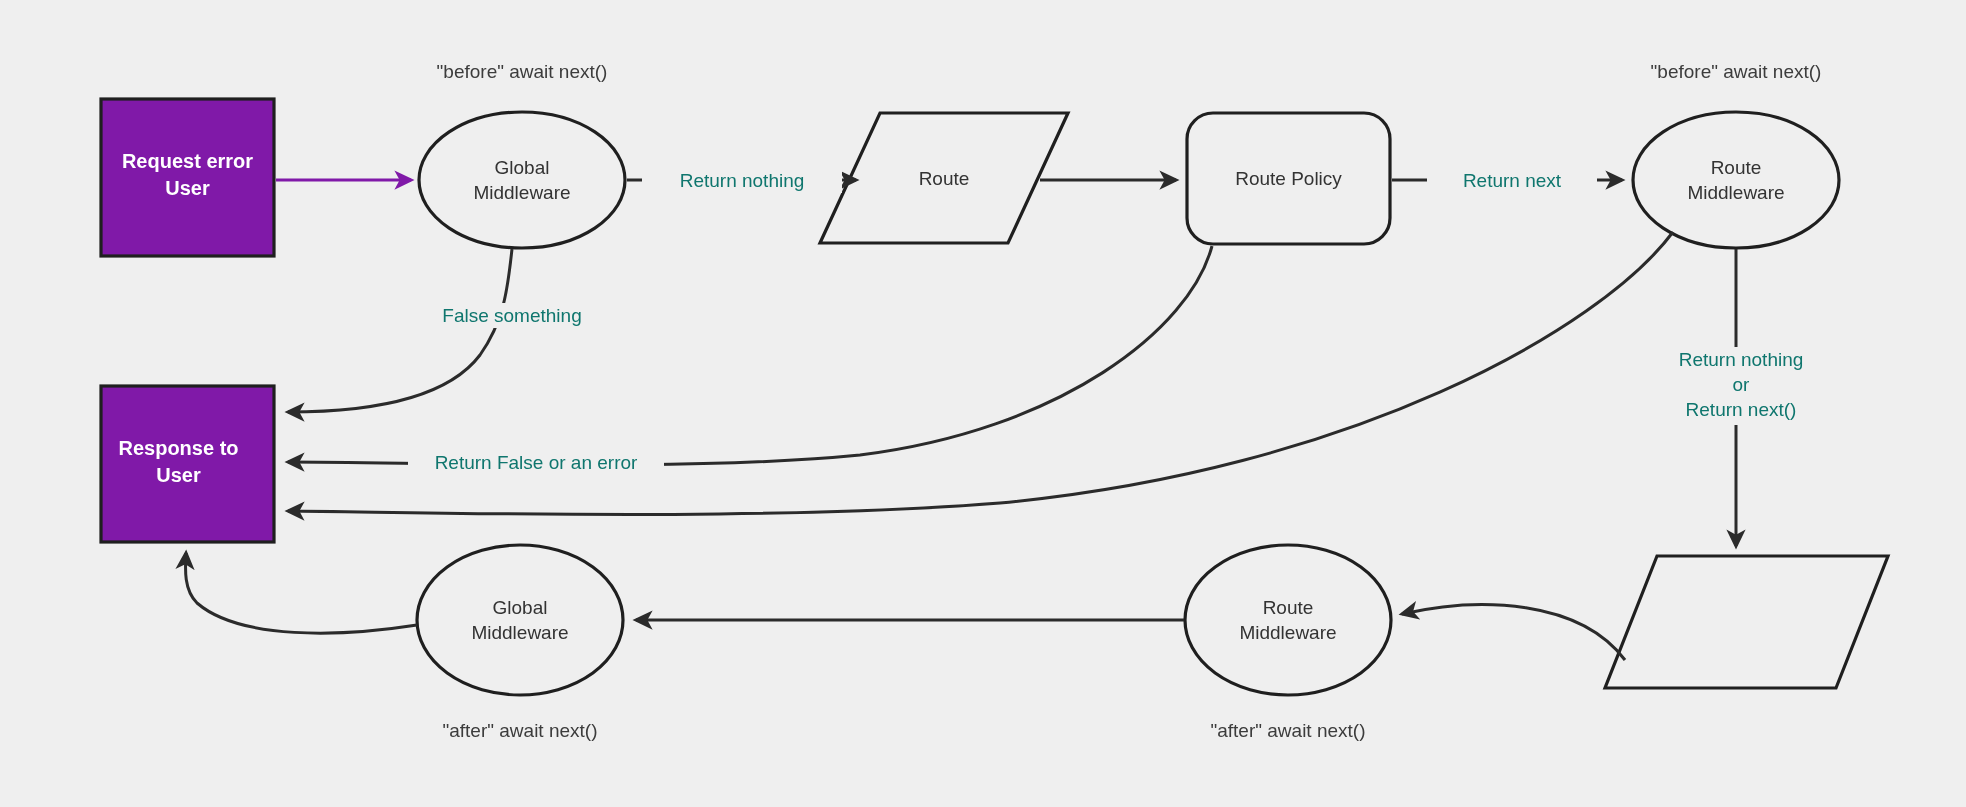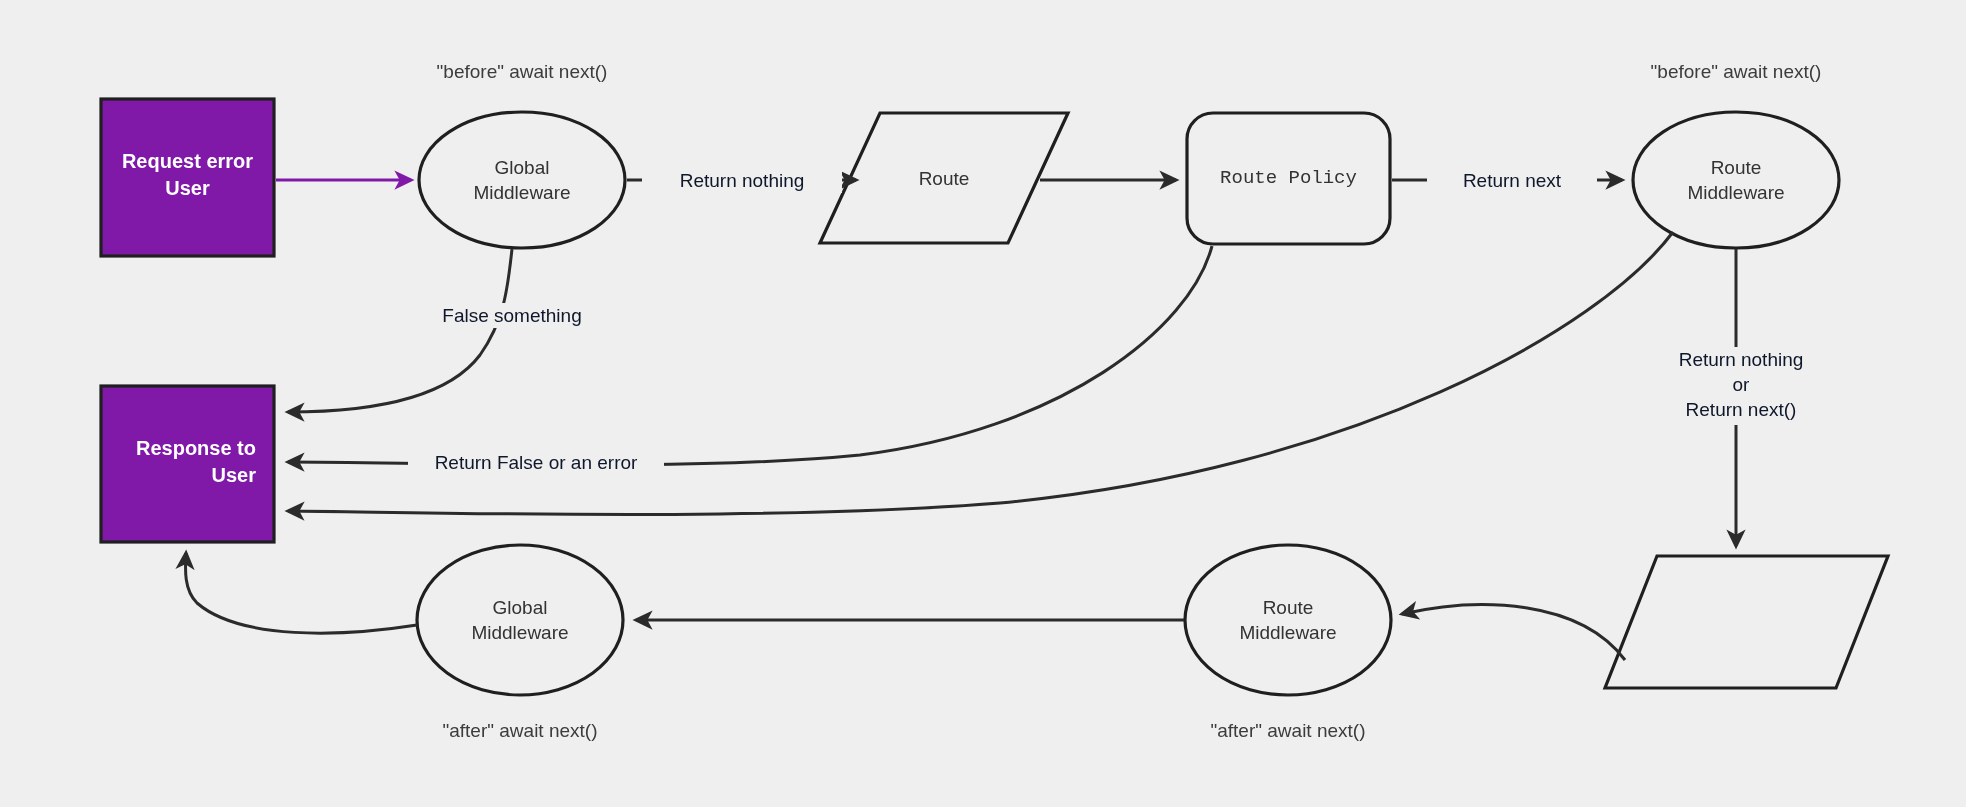--- a/index.html
+++ b/index.html
@@ -58,21 +58,21 @@
   }
   .node-label.strong {
     color: #ffffff;
     font-weight: bold;
     font-size: 20px;
     line-height: 27px;
   }
   .edge-label {
     position: absolute;
     text-align: center;
-    color: #0f172a;
+    color: #0f766e;
     font-size: 19px;
     line-height: 25px;
     font-family: "Liberation Sans", sans-serif;
     background: #efefef;
     padding: 0 5px;
     white-space: pre-line;
   }
   .anno-label {
     position: absolute;
     text-align: center;
@@ -136,29 +136,29 @@
     <path class="edge" d="M 1625 660 C 1580 600 1480 596 1402 614" marker-end="url(#arrow-dark)"></path>
 
     <line class="edge" x1="1184" y1="620" x2="636" y2="620" marker-end="url(#arrow-dark)"></line>
 
     <path class="edge" d="M 417 625 C 340 637 240 640 197 603 C 184 590 185 570 186 553" marker-end="url(#arrow-dark)"></path>
   </svg>
 
   <div class="node-label strong" style="left:101px; top:148px; width:173px;">Request error
 User</div>
 
-  <div class="node-label strong" style="left:101px; top:435px; width:155px;text-align:right;">Response to
+  <div class="node-label strong" style="left:101px; top:435px; width:155px;">Response to
 User</div>
 
   <div class="node-label" style="left:419px; top:155px; width:206px;">Global
 Middleware</div>
 
   <div class="node-label" style="left:841px; top:166px; width:206px;">Route</div>
 
-  <div class="node-label" style="left:1187px; top:166px; width:203px;font-family:Liberation Mono, monospace;">Route Policy</div>
+  <div class="node-label" style="left:1187px; top:166px; width:203px;">Route Policy</div>
 
   <div class="node-label" style="left:1633px; top:155px; width:206px;">Route
 Middleware</div>
 
 
   <div class="node-label" style="left:1185px; top:595px; width:206px;">Route
 Middleware</div>
 
   <div class="node-label" style="left:417px; top:595px; width:206px;">Global
 Middleware</div>

